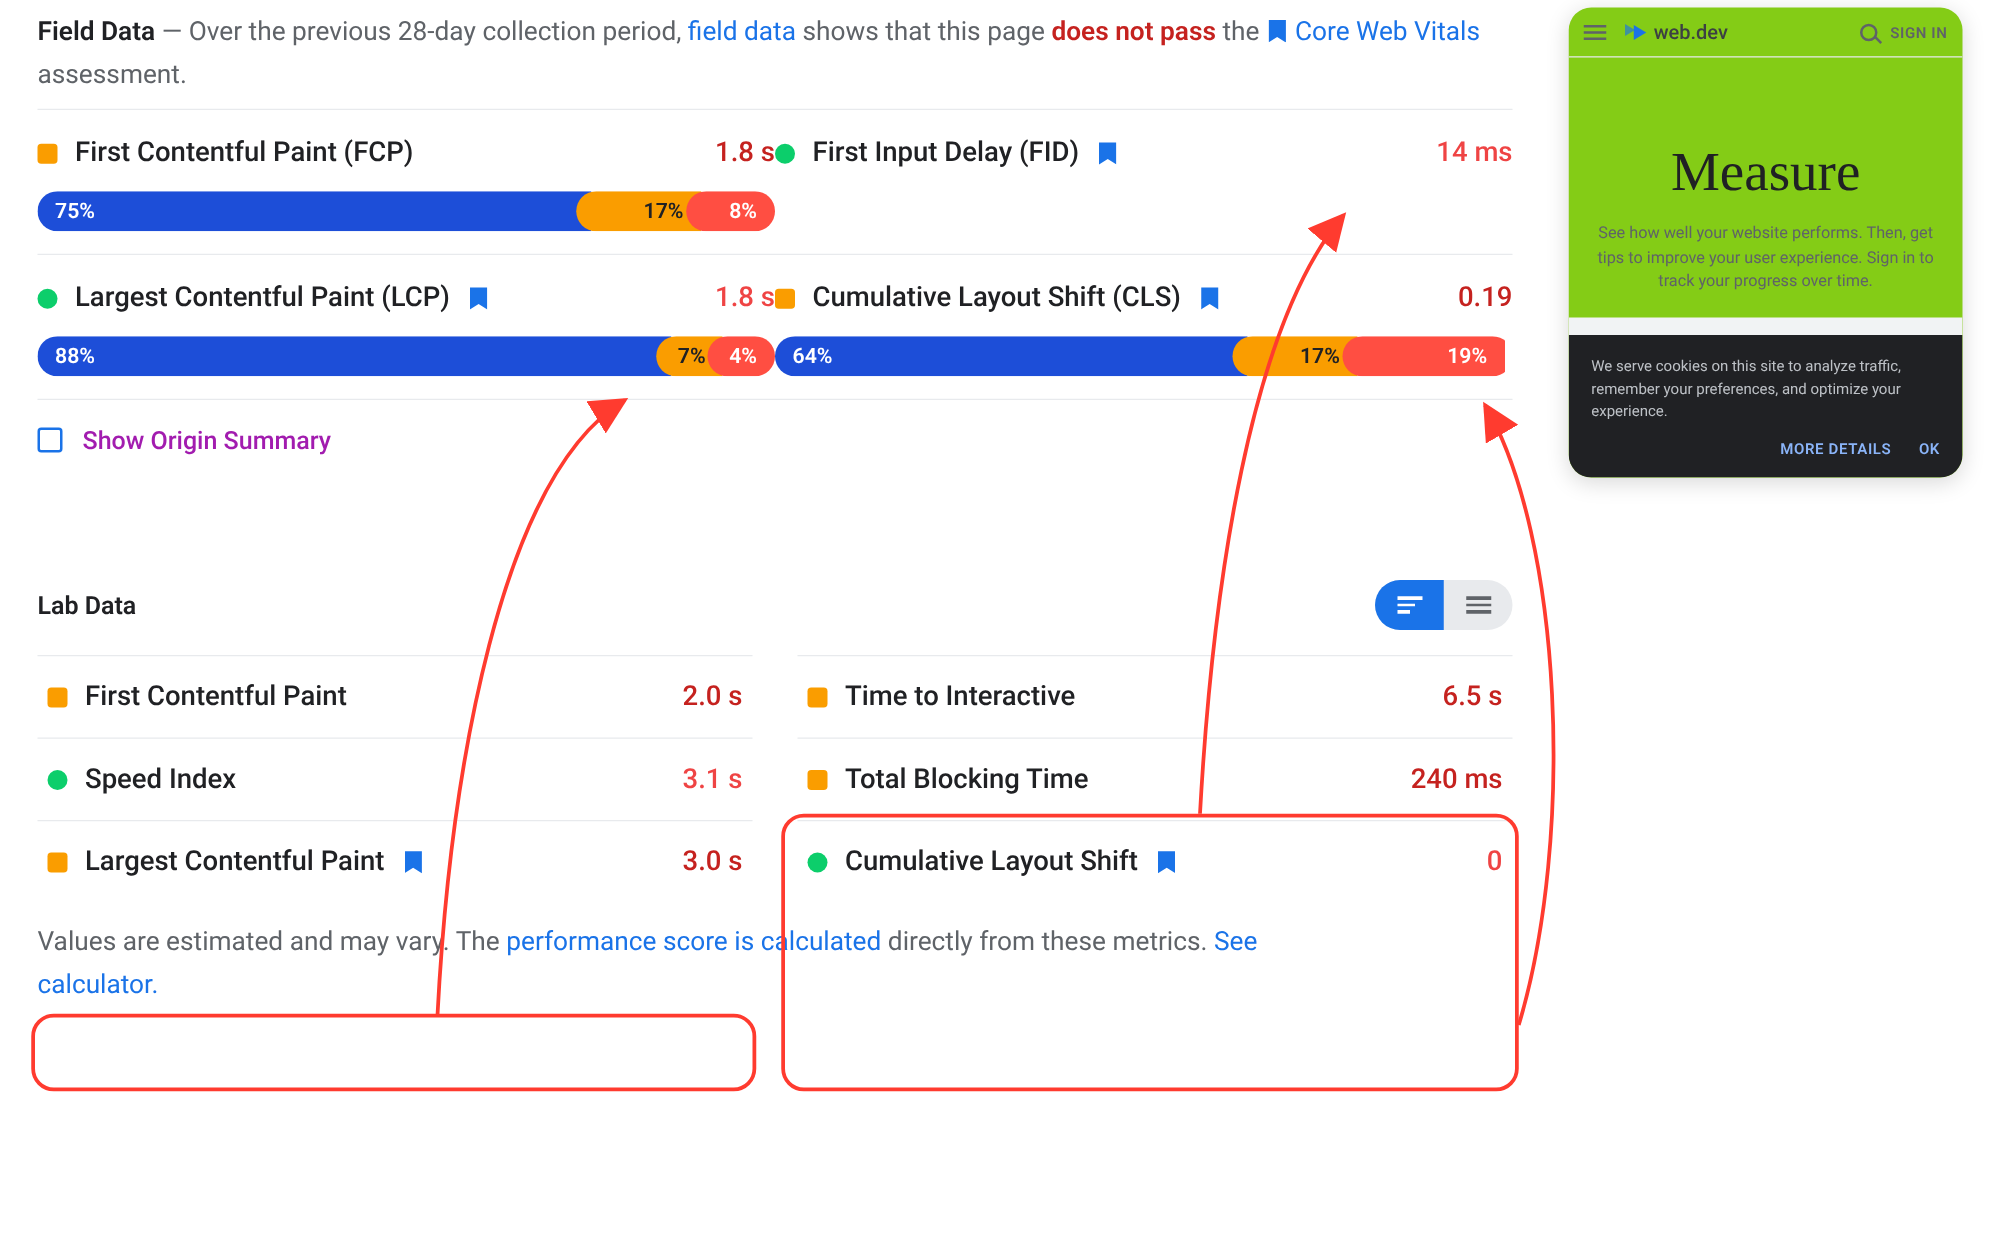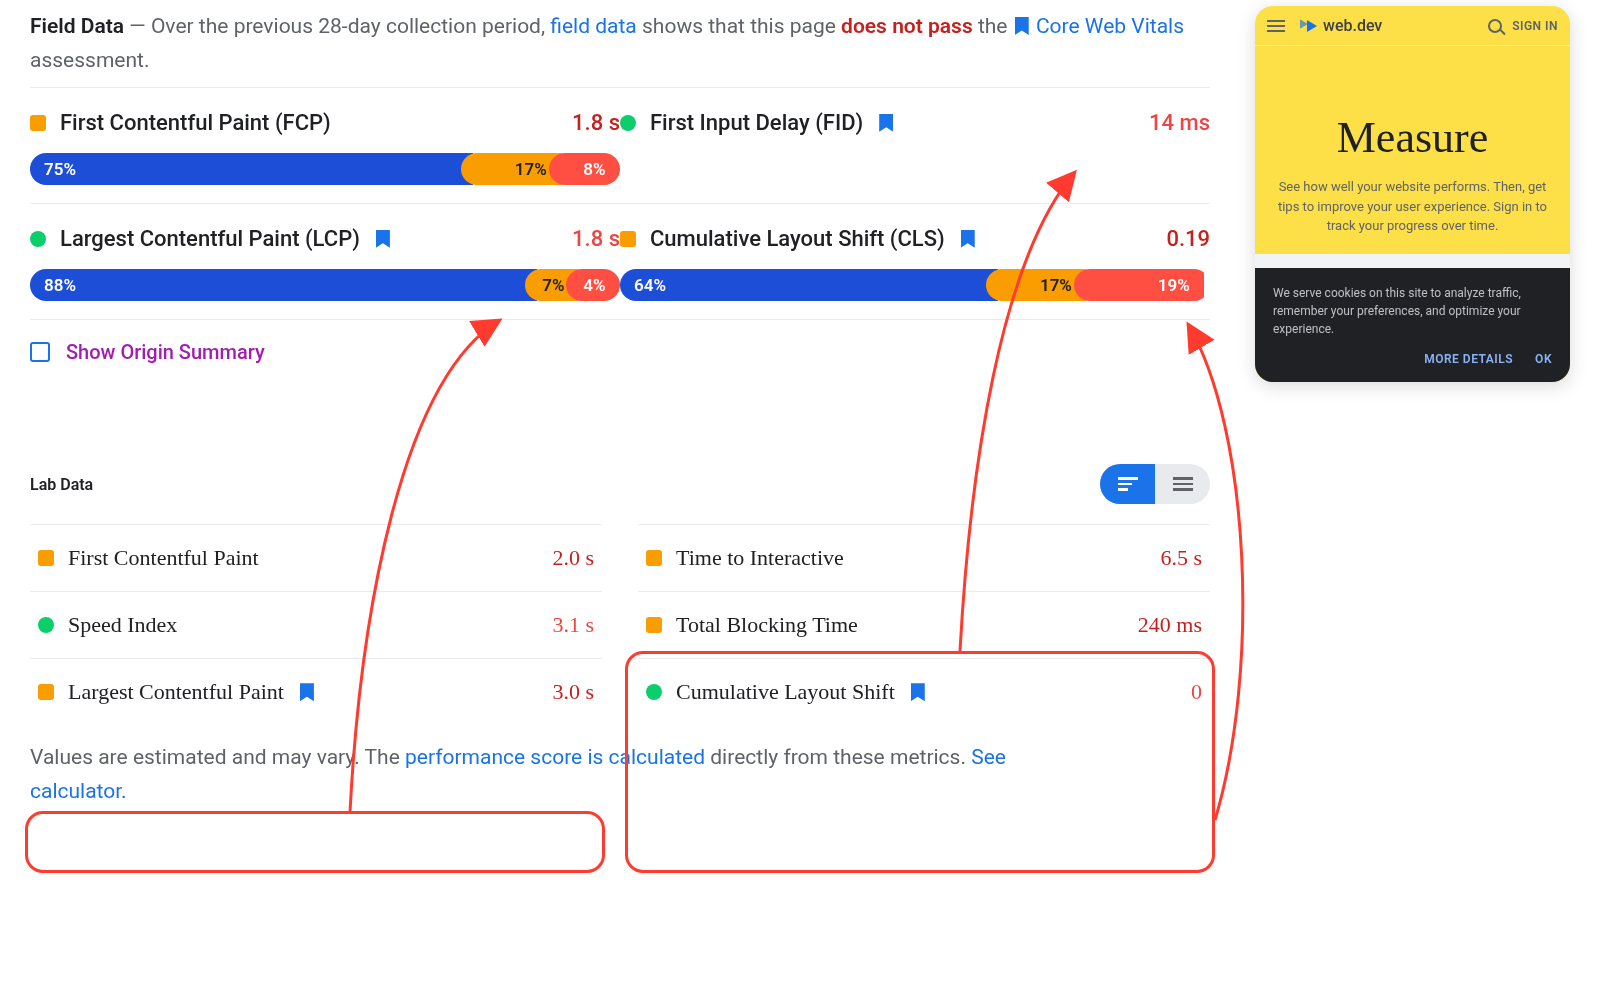--- a/index.html
+++ b/index.html
@@ -65,37 +65,36 @@
   padding: 20px 0;
   display: flex; align-items: center; gap: 16px;
   font-size: 20px; color: #a21caf; font-weight: 500;
 }
 .checkbox-icon {
   width: 20px; height: 20px; border: 2.5px solid #1a73e8; border-radius: 3px;
 }
 .lab-header {
   display: flex; align-items: center; margin-top: 80px; margin-bottom: 20px;
 }
-.lab-title { font-size: 16px; font-weight: 600; }
+.lab-title { font-size: 20px; font-weight: 600; }
 .toggle {
   margin-left: auto; display: flex; height: 40px;
   border-radius: 20px; overflow: hidden; background: #e8eaed;
 }
 .toggle-half {
   width: 55px; display: flex; align-items: center; justify-content: center;
 }
 .toggle-half.active { background: #1a73e8; }
 .toggle-lines { display: flex; flex-direction: column; gap: 3px; }
 .toggle-lines span { display: block; height: 2.5px; background: #5f6368; }
 .toggle-half.active .toggle-lines span { background: #fff; }
 .lab-grid {
   display: grid;
   grid-template-columns: 1fr 1fr;
   column-gap: 36px;
-  font-family: Liberation Serif, serif;
 }
 .lab-row {
   display: flex; align-items: center; gap: 14px;
   padding: 20px 8px; border-top: 1px solid #e8eaed;
   font-size: 22px;
 }
 .lab-row .name { font-weight: 500; }
 .lab-row .spacer { flex: 1; }
 .lab-row .val { font-weight: 500; }
 .highlight-box {
@@ -105,21 +104,21 @@
 .footer-note {
   font-size: 21px; color: #5f6368; margin-top: 16px; line-height: 1.6;
   max-width: 1050px;
 }
 .footer-note .link { color: #1a73e8; }
 
 .mobile {
   position: absolute; right: 30px; top: 6px;
   width: 315px; border-radius: 18px; overflow: hidden;
   box-shadow: 0 4px 18px rgba(0,0,0,0.15);
-  background: #fde047; font-size: 14px;
+  background: #84cc16; font-size: 14px;
 }
 .m-top {
   display: flex; align-items: center; padding: 10px 12px; gap: 10px;
   border-bottom: 1px solid #e8eaed;
 }
 .hamburger { display: flex; flex-direction: column; gap: 3px; }
 .hamburger span { width: 18px; height: 2px; background: #5f6368; }
 .wd-logo { display: flex; align-items: center; gap: 6px; font-weight: 500; color: #3c4043; font-size: 16px; }
 .wd-chevron {
   width: 0; height: 0; border-left: 10px solid #1a73e8;

